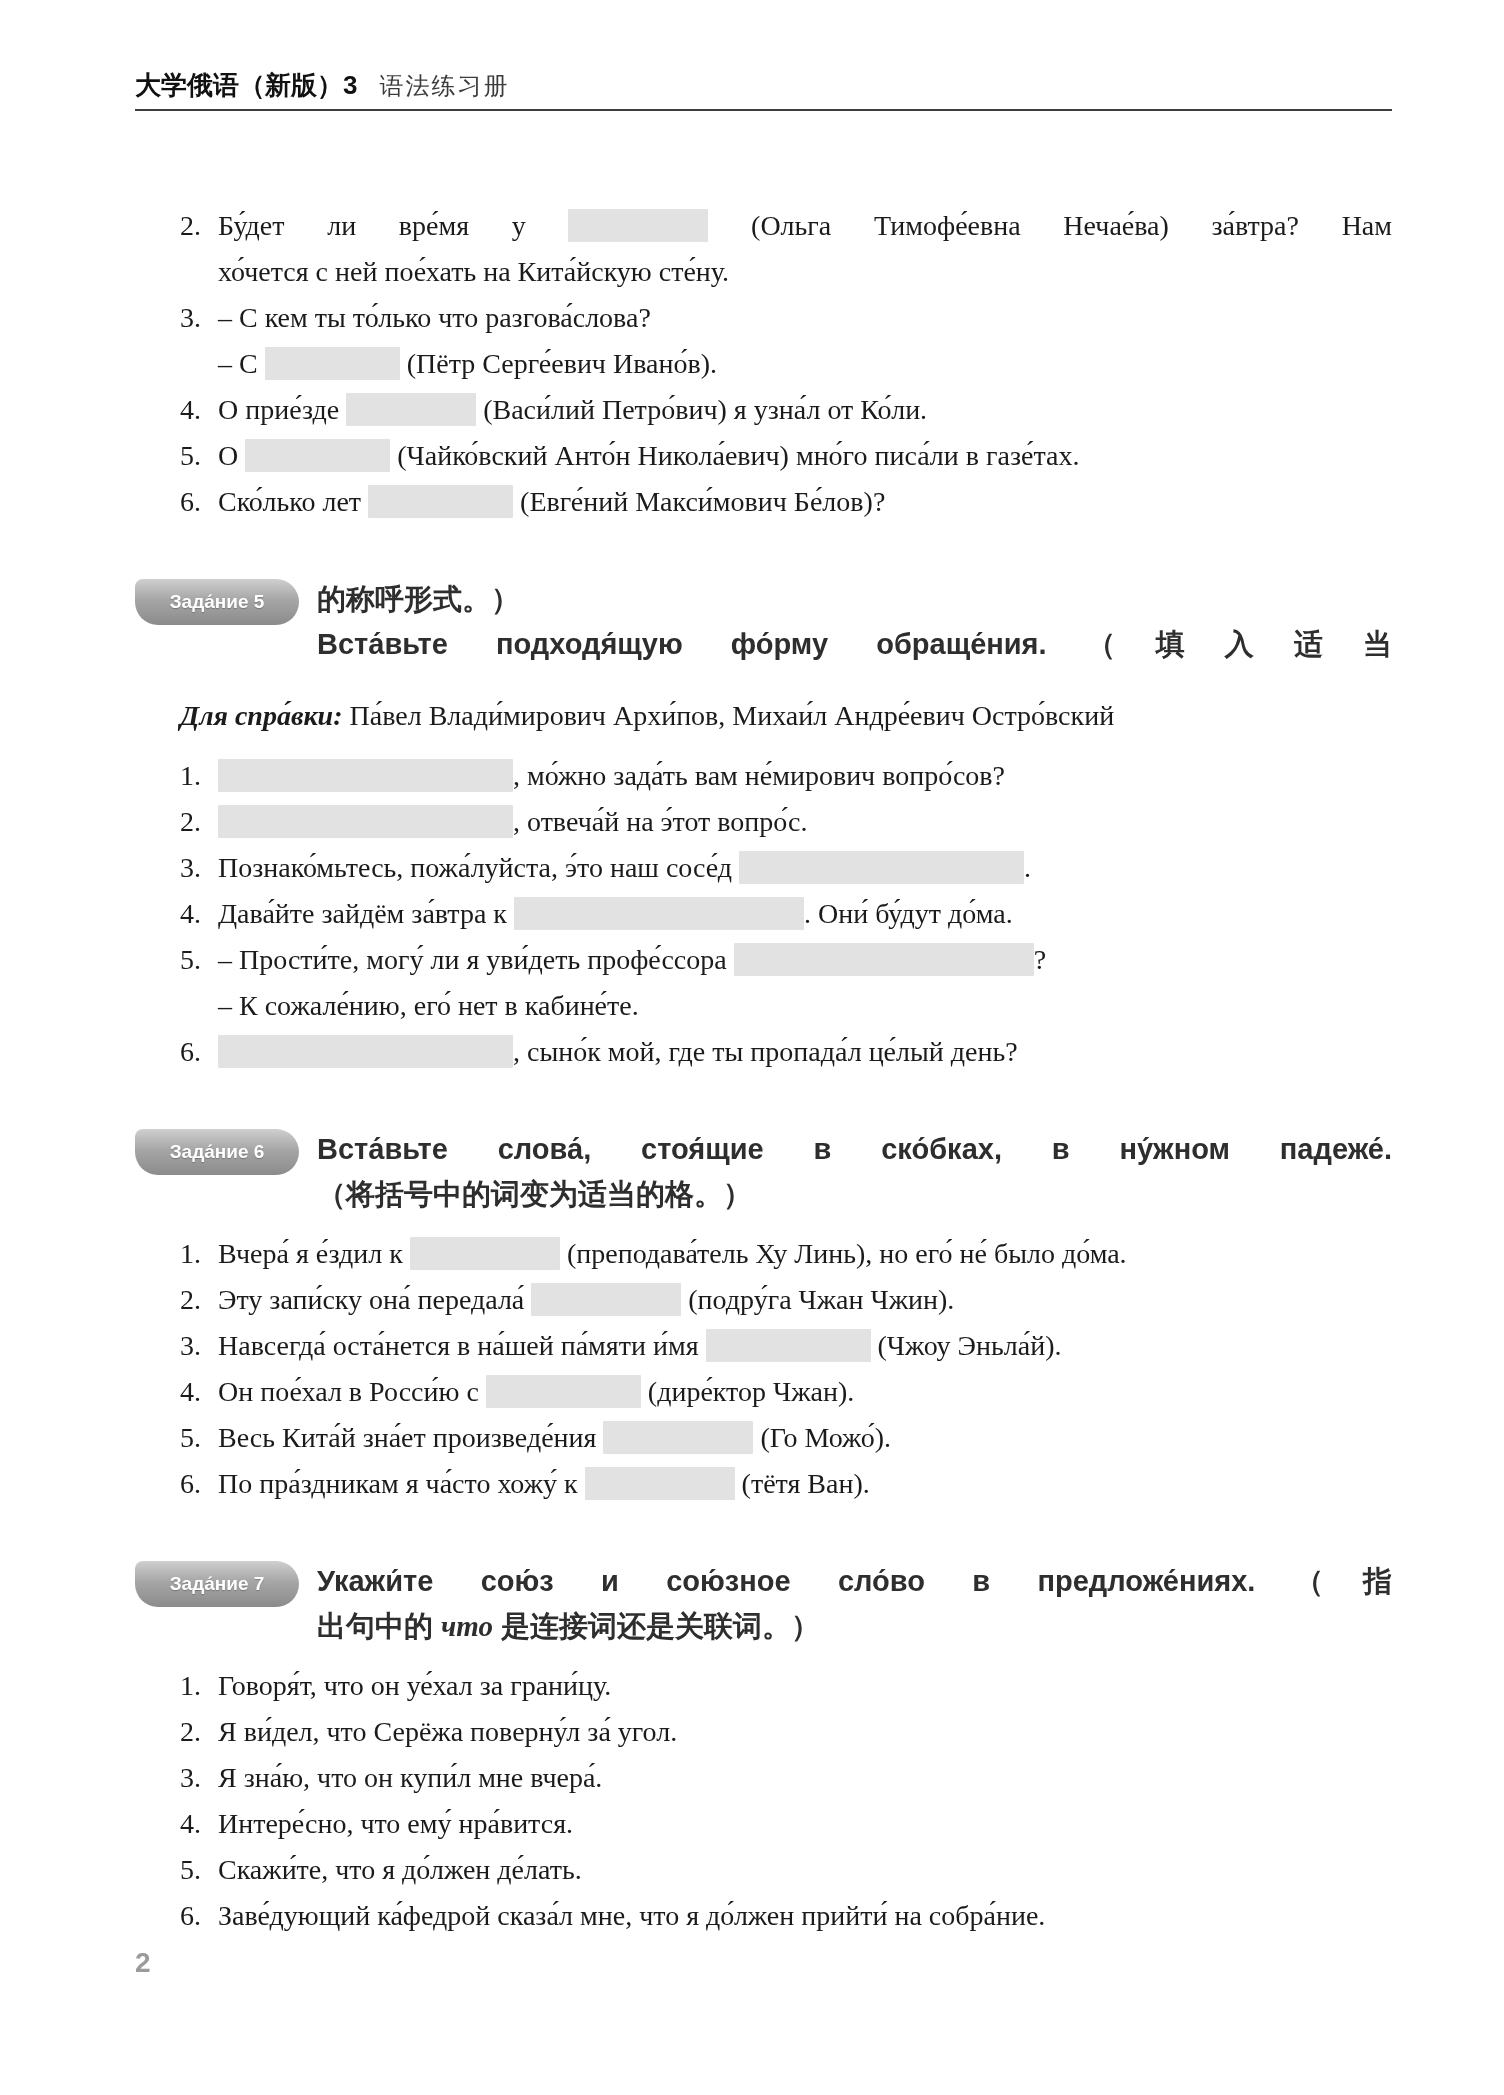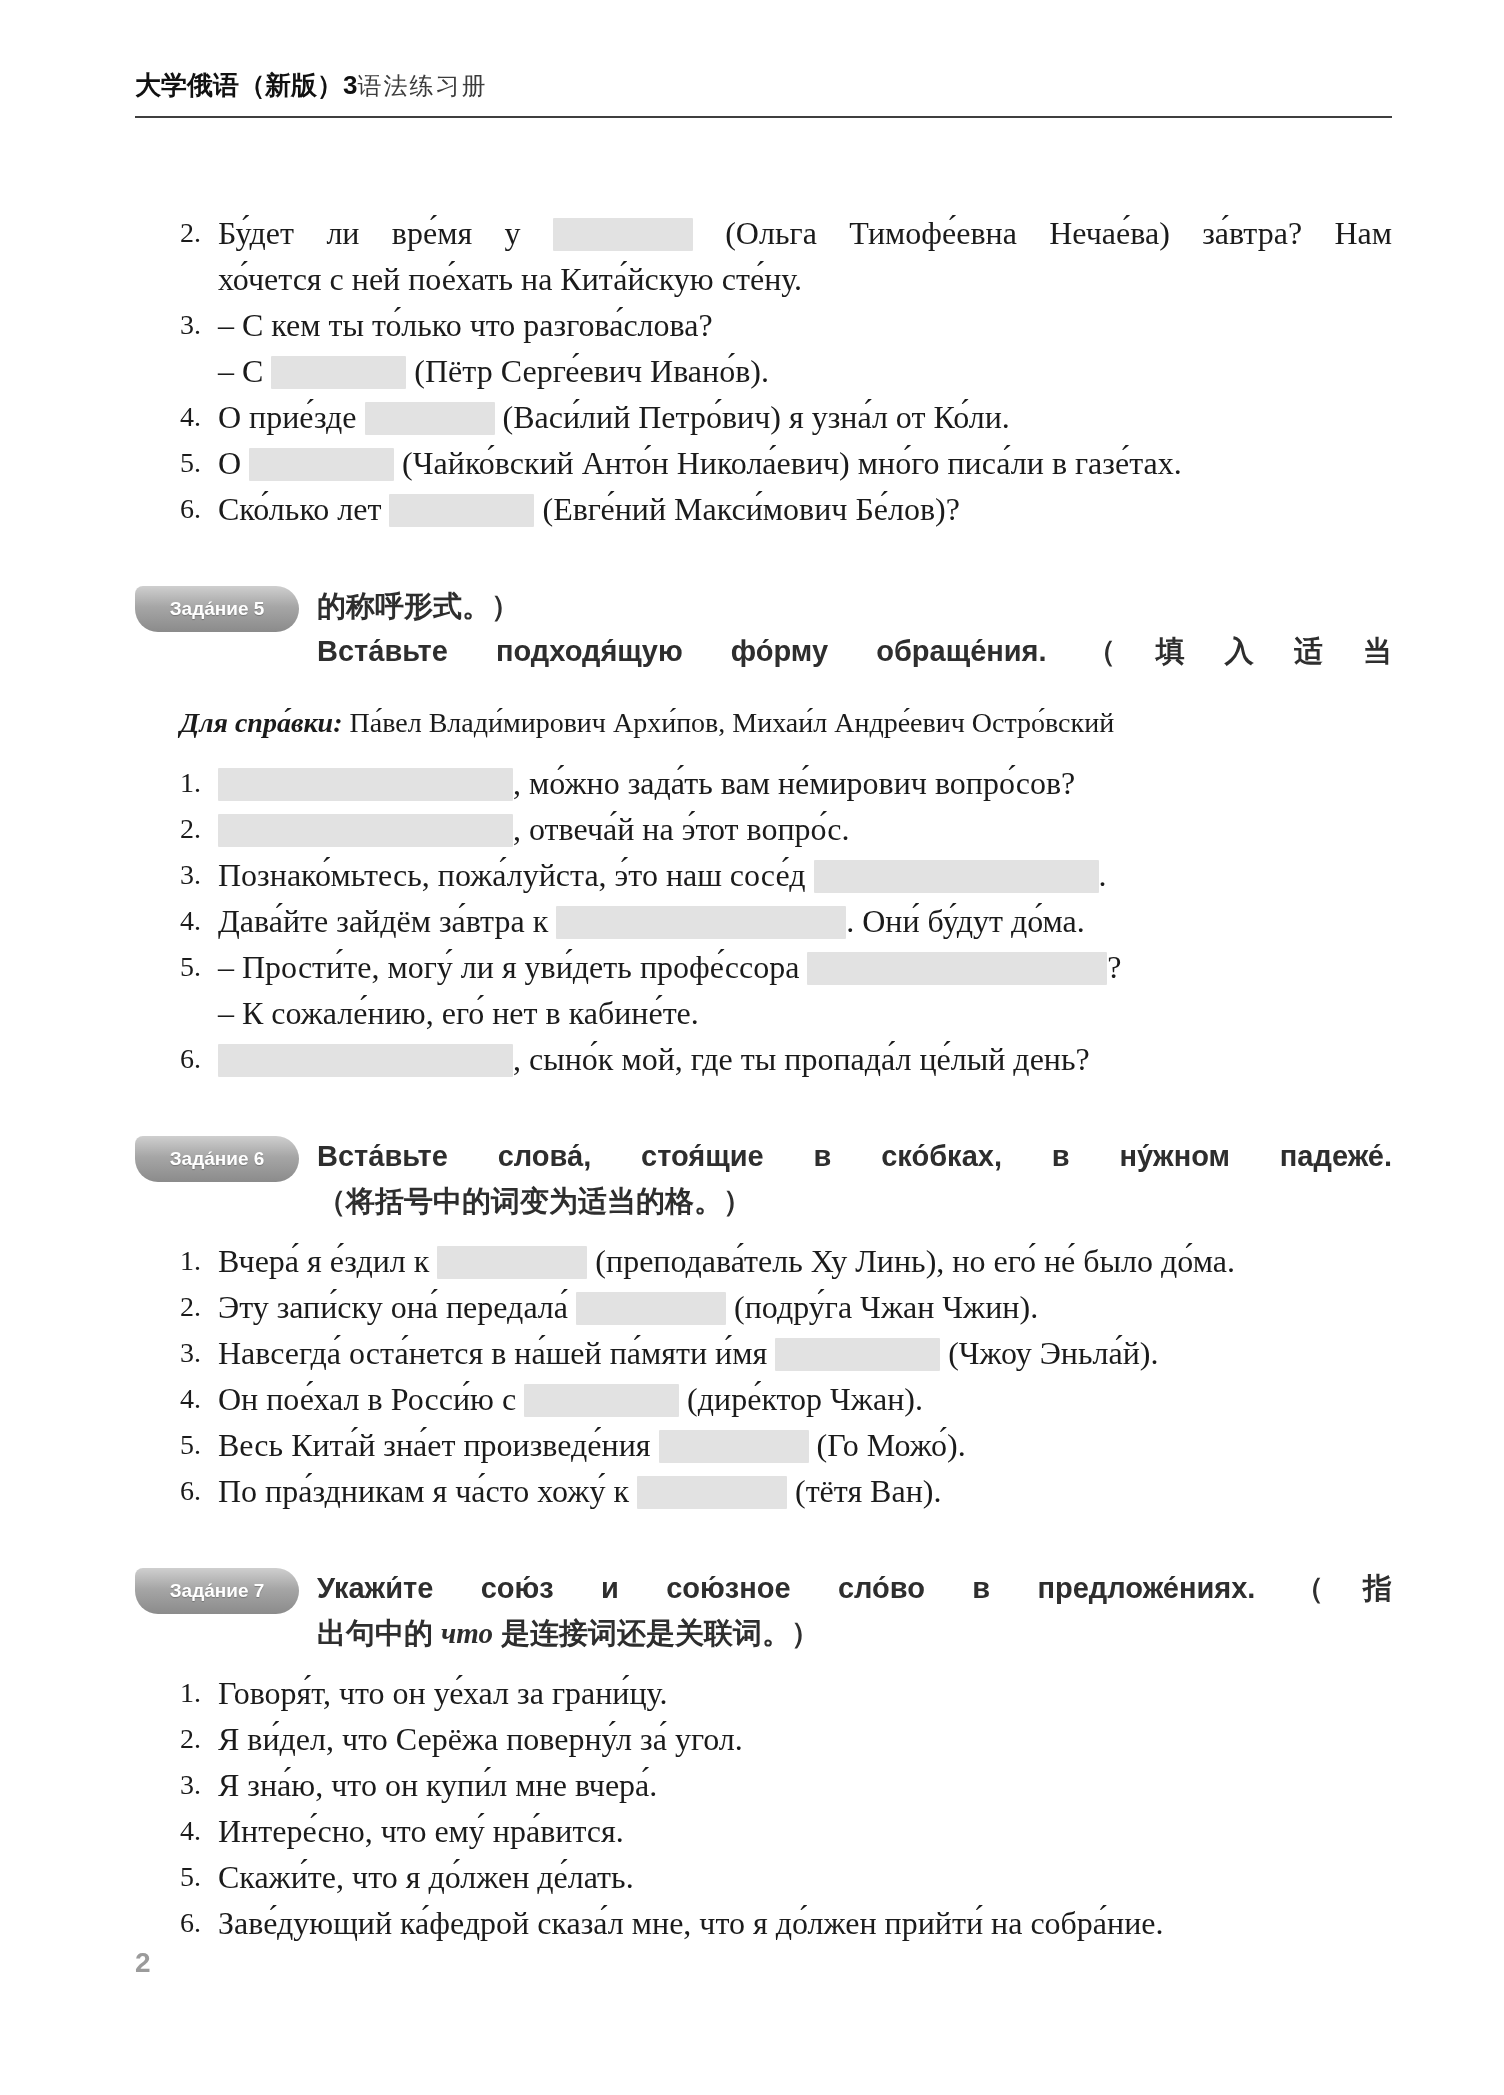--- a/index.html
+++ b/index.html
@@ -5,33 +5,33 @@
   html,body{margin:0;padding:0;background:#ffffff;}
   body{
     width:1504px;height:2095px;position:relative;
     font-family:"Liberation Serif",serif;color:#1b1b1b;
     -webkit-font-smoothing:antialiased;
   }
   .page{padding:68px 112px 0 135px;}
 
   
   .header{
-    display:flex;align-items:baseline;
-    border-bottom:2px solid #3f3f3f;padding-bottom:13px;
+    display:flex;align-items:baseline;gap:22px;
+    border-bottom:2px solid #3f3f3f;padding-bottom:6px;
   }
   .h-main{font-family:"Liberation Sans",sans-serif;font-weight:700;font-size:26px;color:#111;}
   .h-sub{font-family:Liberation Mono, monospace;font-weight:400;font-size:24px;color:#3c3c3c;letter-spacing:2px;}
 
   
   .content{margin-top:92px;}
   .exercise-list{margin-left:45px;margin-top:14px;margin-bottom:0;}
   .list-item{display:flex;}
   .item-number{width:38px;flex:none;font-size:28px;line-height:46px;}
   .item-body{flex:1;}
-  .item-line{font-size:32px;line-height:46px;}
+  .item-line{font-size:28px;line-height:46px;}
   .item-line.just{text-align:justify;text-align-last:justify;}
 
   .blank-field{
     display:inline-block;height:33px;background:var(--blank-fill,#e2e2e2);
     vertical-align:-7px;border-radius:1px;
   }
 
   
   .task-head{display:flex;align-items:flex-start;margin-top:52px;}
   .task-badge{

